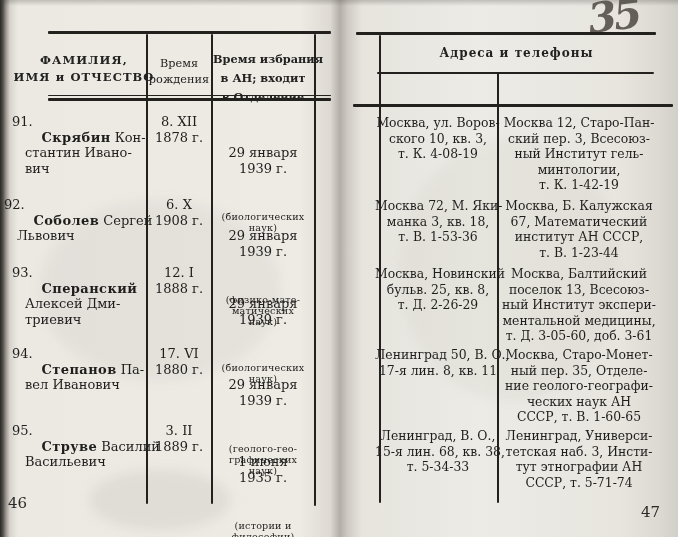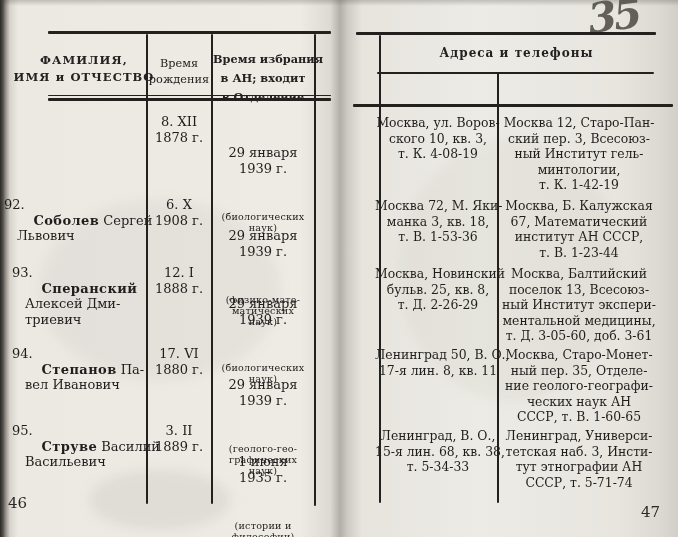--- a/index.html
+++ b/index.html
@@ -56,20 +56,25 @@
   <div class="hdr" style="left:10px;top:52px;width:148px;font-size:11.5px;line-height:17px;letter-spacing:1.1px;">ФАМИЛИЯ,
 ИМЯ и ОТЧЕСТВО</div>
   <div class="hdr" style="left:147px;top:56px;width:64px;font-size:11.3px;line-height:16px;font-weight:400;">Время
 рождения</div>
   <div class="hdr" style="left:213px;top:50px;width:100px;font-size:11.3px;line-height:19px;">Время избрания
 в АН; входит
 в Отделение</div>
 
   <div class="hdr" style="left:379px;top:46px;width:275px;font-size:12px;letter-spacing:1px;">Адреса и телефоны</div>
 
+  <div class="cell name-cell" style="left:10px;top:114px;width:136px;">
+    <span class="num">91.</span><span class="sn">Скрябин</span><span> Кон-
+стантин Ивано-
+вич</span>
+  </div>
   <div class="cell center" style="left:147px;top:114px;width:64px;">8. XII
 1878 г.</div>
   <div class="cell center" style="left:213px;top:114px;width:100px;">
     <div>29 января
 1939 г.</div>
     <div class="dept">(биологических
 наук)</div>
   </div>
   <div class="cell center addr" style="left:375px;top:115px;width:126px;">Москва, ул. Воров-
 ского 10, кв. 3,

